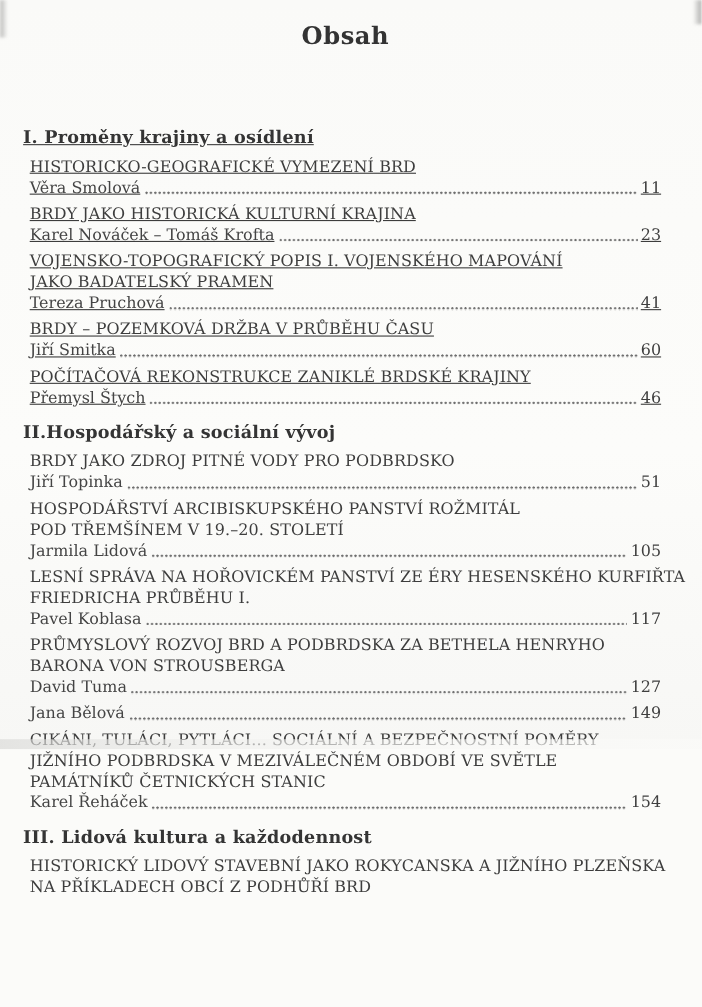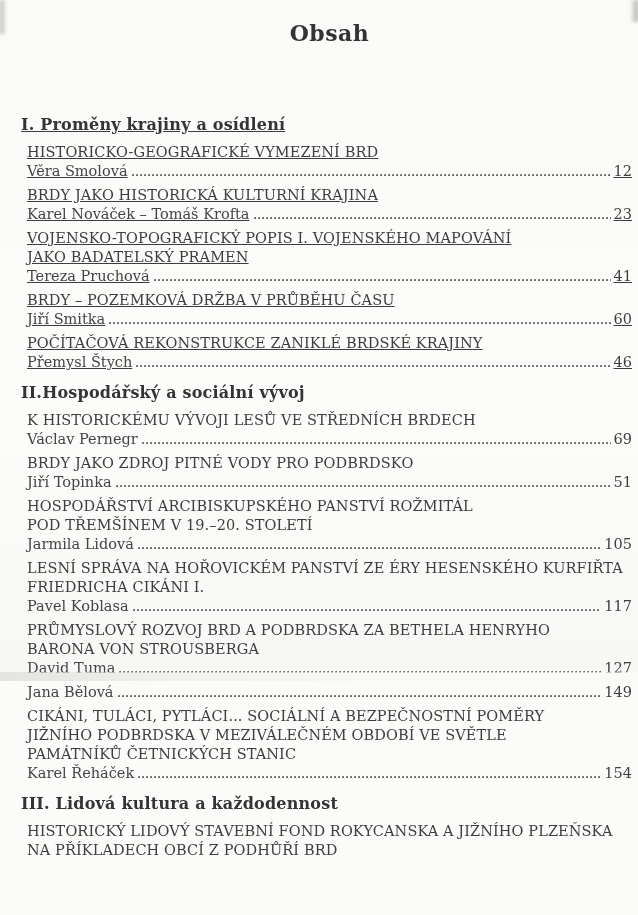--- a/index.html
+++ b/index.html
@@ -7,21 +7,21 @@
     width: 638px; height: 915px;
     font-family: "DejaVu Serif", serif;
     background: #fbfbf9;
     overflow: hidden;
   }
   .page {
     position: relative;
     width: 638px; height: 681px;
     background: linear-gradient(180deg, #fafaf8 0%, #fcfcfa 60%, #f7f7f5 100%);
     box-sizing: border-box;
-    padding: 20px 6px 0 27px;
+    padding: 20px 37px 0 27px;
     color: #3d3d3d;
   }
   .toc-title {
     text-align: center;
     font-size: 22px;
     font-weight: bold;
     letter-spacing: 0.5px;
     color: #333;
     margin: 0;
   }
@@ -89,21 +89,21 @@
   <h1 class="toc-title">Obsah</h1>
 
   <div class="section first">
     <div class="section-heading">I. Proměny krajiny a osídlení</div>
 
     <div class="entry">
       <div class="title-line">HISTORICKO-GEOGRAFICKÉ VYMEZENÍ BRD</div>
       <div class="author-line">
         <span class="author">Věra Smolová</span>
         <span class="dots"></span>
-        <span class="pageno">12</span>
+        <span class="pageno">11</span>
       </div>
     </div>
 
     <div class="entry">
       <div class="title-line">BRDY JAKO HISTORICKÁ KULTURNÍ KRAJINA</div>
       <div class="author-line">
         <span class="author">Karel Nováček – Tomáš Krofta</span>
         <span class="dots"></span>
         <span class="pageno">23</span>
       </div>
@@ -134,28 +134,20 @@
         <span class="author">Přemysl Štych</span>
         <span class="dots"></span>
         <span class="pageno">46</span>
       </div>
     </div>
   </div>
 
   <div class="section">
     <div class="section-heading">II.Hospodářský a sociální vývoj</div>
 
-    <div class="entry">
-      <div class="title-line">K HISTORICKÉMU VÝVOJI LESŮ VE STŘEDNÍCH BRDECH</div>
-      <div class="author-line">
-        <span class="author">Václav Pernegr</span>
-        <span class="dots"></span>
-        <span class="pageno">69</span>
-      </div>
-    </div>
 
     <div class="entry">
       <div class="title-line">BRDY JAKO ZDROJ PITNÉ VODY PRO PODBRDSKO</div>
       <div class="author-line">
         <span class="author">Jiří Topinka</span>
         <span class="dots"></span>
         <span class="pageno">51</span>
       </div>
     </div>
 
@@ -164,21 +156,21 @@
       <div class="title-line">POD TŘEMŠÍNEM V 19.–20. STOLETÍ</div>
       <div class="author-line">
         <span class="author">Jarmila Lidová</span>
         <span class="dots"></span>
         <span class="pageno">105</span>
       </div>
     </div>
 
     <div class="entry">
       <div class="title-line">LESNÍ SPRÁVA NA HOŘOVICKÉM PANSTVÍ ZE ÉRY HESENSKÉHO KURFIŘTA</div>
-      <div class="title-line">FRIEDRICHA CIKÁNI I.</div>
+      <div class="title-line">FRIEDRICHA PRŮBĚHU I.</div>
       <div class="author-line">
         <span class="author">Pavel Koblasa</span>
         <span class="dots"></span>
         <span class="pageno">117</span>
       </div>
     </div>
 
     <div class="entry">
       <div class="title-line">PRŮMYSLOVÝ ROZVOJ BRD A PODBRDSKA ZA BETHELA HENRYHO</div>
       <div class="title-line">BARONA VON STROUSBERGA</div>
@@ -206,20 +198,20 @@
         <span class="dots"></span>
         <span class="pageno">154</span>
       </div>
     </div>
   </div>
 
   <div class="section">
     <div class="section-heading">III. Lidová kultura a každodennost</div>
 
     <div class="entry">
-      <div class="title-line">HISTORICKÝ LIDOVÝ STAVEBNÍ FOND ROKYCANSKA A JIŽNÍHO PLZEŇSKA</div>
+      <div class="title-line">HISTORICKÝ LIDOVÝ STAVEBNÍ JAKO ROKYCANSKA A JIŽNÍHO PLZEŇSKA</div>
       <div class="title-line">NA PŘÍKLADECH OBCÍ Z PODHŮŘÍ BRD</div>
 
     </div>
   </div>
 
   <div class="bottom-shadow"></div>
 </div>
 
 </body></html>

